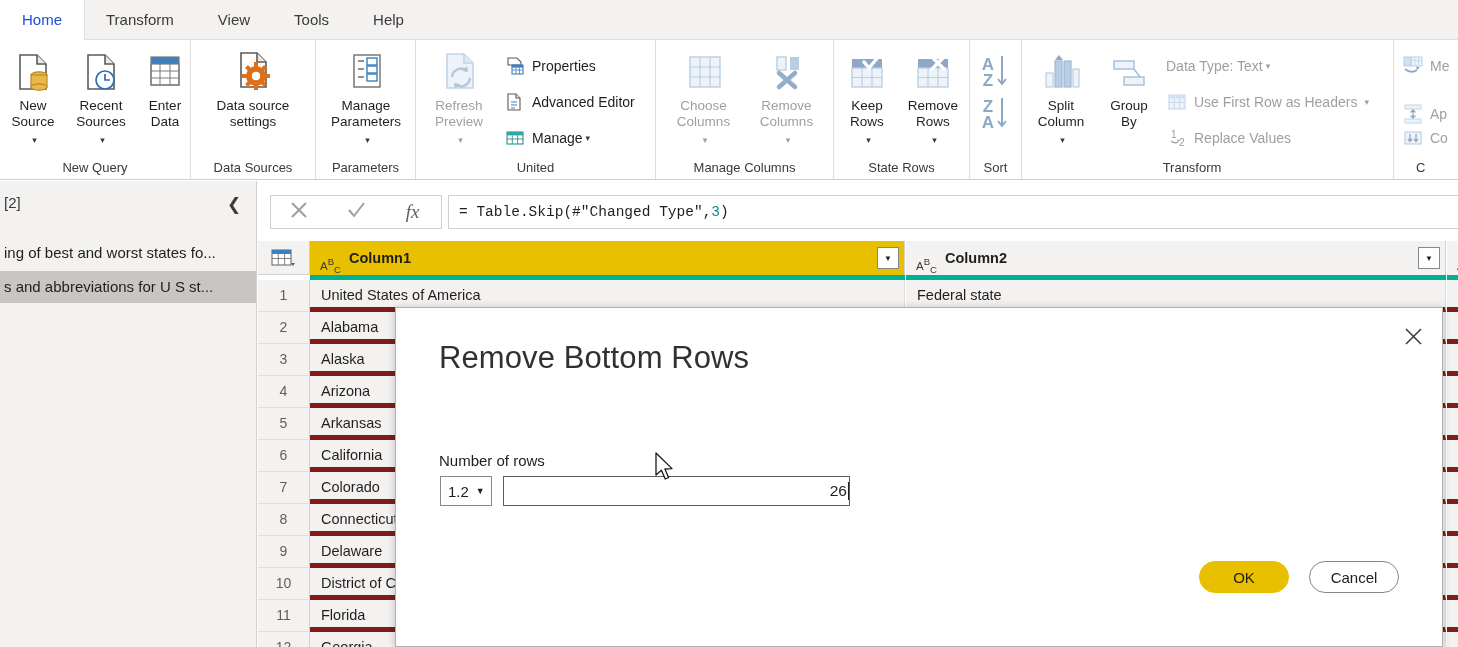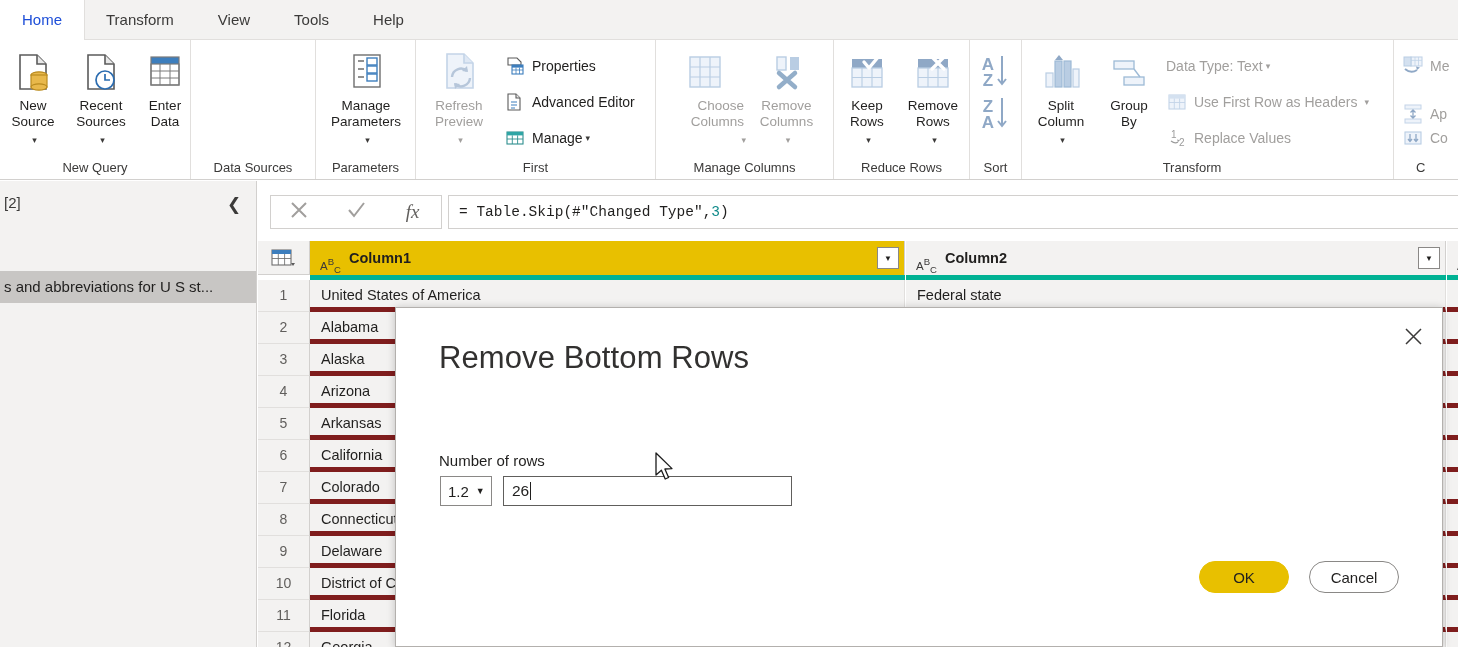--- a/index.html
+++ b/index.html
@@ -187,23 +187,23 @@
     font-size: 15px; color: #201f1e;
   }
   .typesel {
     position: absolute; top: 168px; left: 44px; width: 52px; height: 30px;
     border: 1px solid #8a8886; background: #ffffff;
     display: flex; align-items: center; cursor: default;
   }
   .typesel .tv { font-size: 15px; color: #201f1e; margin-left: 7px; }
   .typesel .tc { font-size: 9px; color: #201f1e; margin-left: 7px; }
   .numinput {
-    position: absolute; top: 168px; left: 107px; width: 289px; height: 30px;
+    position: absolute; top: 168px; left: 107px; width: 347px; height: 30px;
     border: 1px solid #605e5c; background: #ffffff;
-    display: flex; align-items: center; cursor: text;
+    display: flex; align-items: center; cursor: text; justify-content: flex-end;
   }
   .numinput .nv { font-size: 15.5px; color: #201f1e; margin-left: 8px; }
   .caretbar {
     display: inline-block; width: 1px; height: 18px; background: #201f1e;
     margin-left: 1px; vertical-align: -4px;
   }
   .btn {
     position: absolute; top: 253px; height: 32px; width: 90px;
     font-size: 15px; display: flex; align-items: center; justify-content: center;
     cursor: default;
@@ -267,20 +267,38 @@
             <rect x="9" y="8" width="28" height="28" fill="none" stroke="#7a7a7a" stroke-width="1.2"></rect>
           </svg>
         </div>
         <div class="cap">Enter
 Data</div>
       </div>
       <div class="glabel">New Query</div>
     </div>
 
     <div class="rgroup" style="left:191px; width:125px;">
+      <div class="bigbtn" style="left:11px; width:102px;">
+        <div class="ico">
+          <svg width="48" height="48" viewBox="0 0 48 48">
+            <path d="M12 5 h16 l9 9 v25 h-25 z" fill="#fff" stroke="#5b5b5b" stroke-width="1.6"></path>
+            <path d="M28 5 v9 h9" fill="#e8e8e8" stroke="#5b5b5b" stroke-width="1.6"></path>
+            <g fill="#e06f1a">
+              <circle cx="27" cy="28" r="10"></circle>
+            </g>
+            <circle cx="27" cy="28" r="4" fill="#fff"></circle>
+            <g stroke="#e06f1a" stroke-width="4">
+              <path d="M27 14 v6 M27 36 v6 M13 28 h6 M35 28 h6 M17.5 18.5 l4 4 M32.5 33.5 l4 4 M36.5 18.5 l-4 4 M21.5 33.5 l-4 4"></path>
+            </g>
+            <circle cx="27" cy="28" r="4.2" fill="#fff"></circle>
+          </svg>
+        </div>
+        <div class="cap">Data source
+settings</div>
+      </div>
       <div class="glabel">Data Sources</div>
     </div>
 
     <div class="rgroup" style="left:316px; width:100px;">
       <div class="bigbtn" style="left:4px; width:92px;">
         <div class="ico">
           <svg width="44" height="44" viewBox="0 0 44 44">
             <rect x="10" y="5" width="26" height="32" fill="#fff" stroke="#6e6e6e" stroke-width="1.4"></rect>
             <path d="M14 11 h6 M14 19 h6 M14 27 h6" stroke="#6e6e6e" stroke-width="1.4"></path>
             <rect x="23" y="8" width="10" height="7" fill="#fff" stroke="#3d7ebd" stroke-width="1.4"></rect>
@@ -340,25 +358,25 @@
           <svg width="20" height="20" viewBox="0 0 20 20">
             <rect x="2" y="4" width="16" height="12" fill="#fff" stroke="#2f8f8f" stroke-width="1.1"></rect>
             <rect x="2" y="4" width="16" height="3.4" fill="#2fa5a5"></rect>
             <path d="M2 11 h16 M7.3 7.4 v8.6 M12.6 7.4 v8.6" stroke="#2f8f8f" stroke-width=".9"></path>
           </svg>
         </span>
         <span class="scap">Manage</span>
         <span class="caret">▾</span>
       </div>
 
-      <div class="glabel">First</div>
+      <div class="glabel">United</div>
     </div>
 
     <div class="rgroup" style="left:656px; width:178px;">
-      <div class="bigbtn dis" style="left:5px; width:85px;text-align:right;">
+      <div class="bigbtn dis" style="left:5px; width:85px;">
         <div class="ico">
           <svg width="46" height="46" viewBox="0 0 46 46">
             <rect x="9" y="8" width="30" height="30" fill="#eef3fa" stroke="#b9cde3" stroke-width="1.4"></rect>
             <path d="M9 18 h30 M9 28 h30 M19 8 v30 M29 8 v30" stroke="#b9cde3" stroke-width="1.2"></path>
           </svg>
         </div>
         <div class="cap">Choose
 Columns</div>
         <span class="caret dis">▾</span>
       </div>
@@ -397,21 +415,21 @@
             <rect x="8" y="10" width="30" height="9" fill="#8fa8c6"></rect>
             <rect x="8" y="19" width="30" height="19" fill="#eef3fa" stroke="#b9cde3" stroke-width="1.3"></rect>
             <path d="M8 28.5 h30 M18 19 v19 M28 19 v19" stroke="#b9cde3" stroke-width="1.1"></path>
             <path d="M22 8 l12 12 M34 8 l-12 12" stroke="#fff" stroke-width="3.4" stroke-linecap="round"></path>
           </svg>
         </div>
         <div class="cap">Remove
 Rows</div>
         <span class="caret">▾</span>
       </div>
-      <div class="glabel">Reduce Rows</div>
+      <div class="glabel">State Rows</div>
     </div>
 
     <div class="rgroup" style="left:970px; width:52px;">
       <div class="bigbtn" style="left:-13px; width:78px;">
         <div class="ico" style="height:96px;">
           <svg width="44" height="96" viewBox="0 0 44 96">
             <text x="14" y="24" font-family="Liberation Sans, sans-serif" font-size="17" font-weight="bold" fill="#8fa8c6" text-anchor="middle">A</text>
             <text x="14" y="40" font-family="Liberation Sans, sans-serif" font-size="17" font-weight="bold" fill="#8fa8c6" text-anchor="middle">Z</text>
             <path d="M28 10 v28 M24 33 l4 5 l4 -5" stroke="#8fa8c6" stroke-width="2" fill="none"></path>
             <text x="14" y="66" font-family="Liberation Sans, sans-serif" font-size="17" font-weight="bold" fill="#8fa8c6" text-anchor="middle">Z</text>
@@ -517,20 +535,21 @@
       <div class="glabel" style="left:22px; width:40px; text-align:left;">C</div>
     </div>
 
   </div>
 
   <div class="qpane">
     <div class="qhead">
       <div class="qtitle">[2]</div>
       <div class="qcollapse">❮</div>
     </div>
+    <div class="qitem" style="top:56px;">ing of best and worst states fo...</div>
     <div class="qitem sel" style="top:90px;">s and abbreviations for U S st...</div>
   </div>
 
   <div class="fbar">
     <div class="fbtns">
       <div class="fbtn">
         <svg width="22" height="22" viewBox="0 0 22 22">
             <path d="M4 4 L18 18 M18 4 L4 18" stroke="#a19f9d" stroke-width="2"></path>
           </svg>
       </div>

